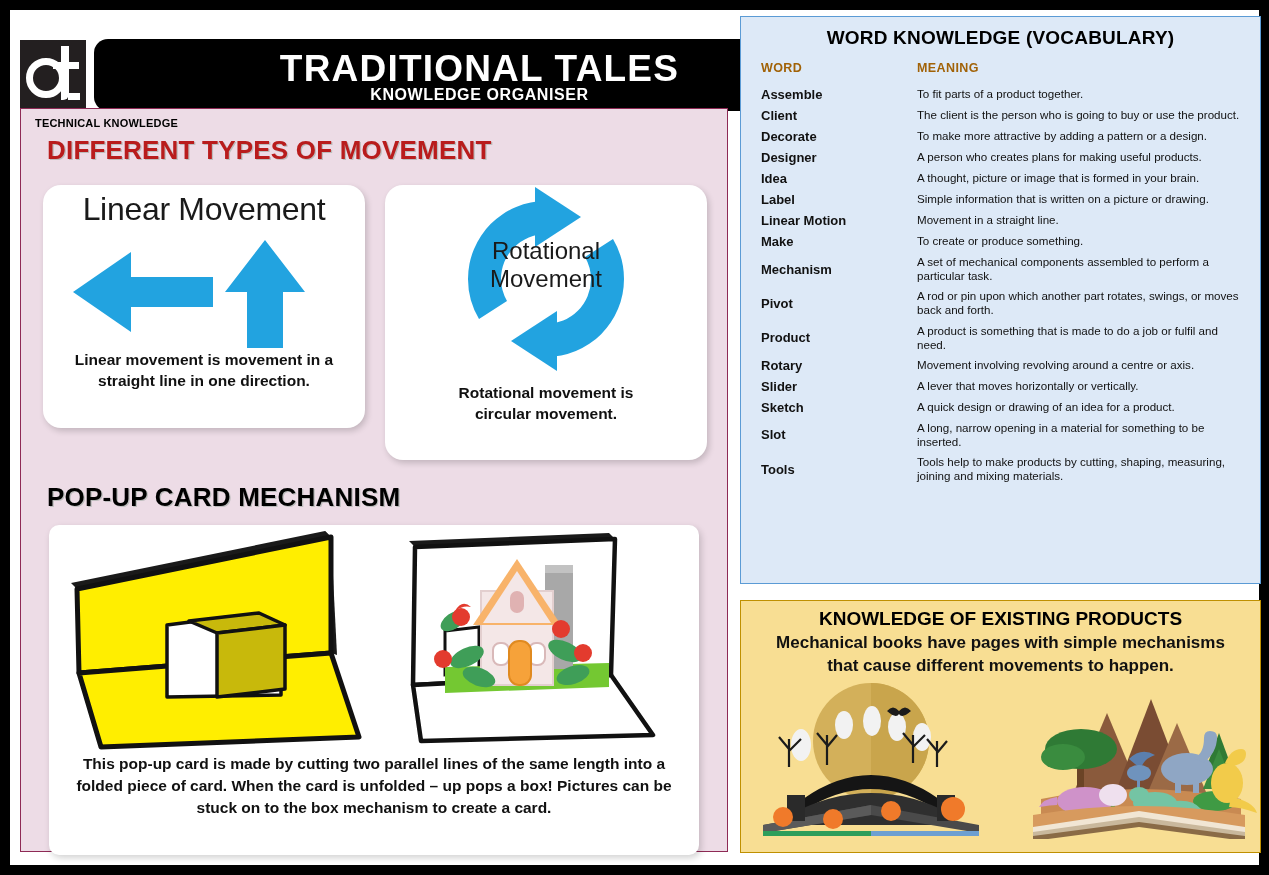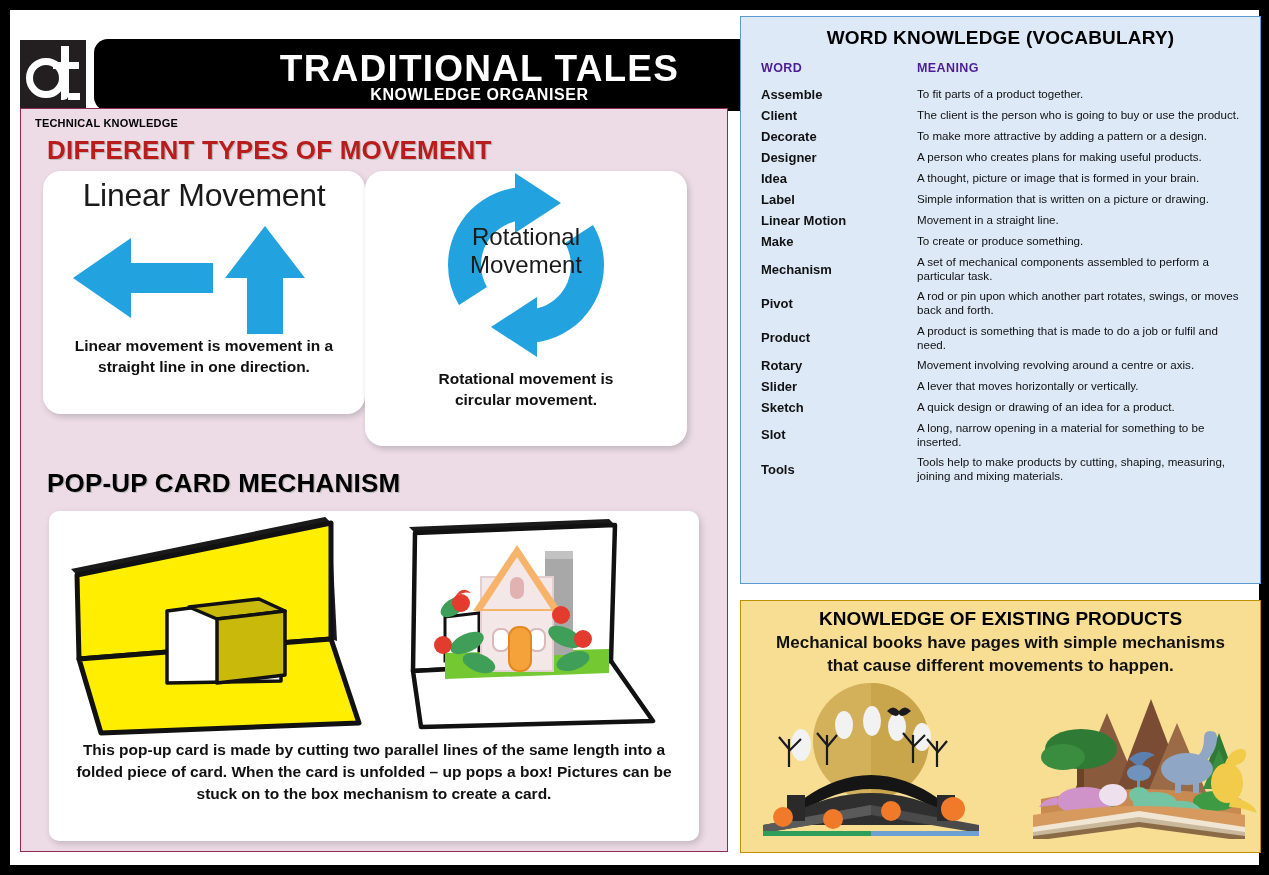--- a/index.html
+++ b/index.html
@@ -92,22 +92,22 @@
   }
   .section-heading {
     font-size: 26px; font-weight: bold;
     letter-spacing: 0.2px;
     margin: 6px 0 0 26px;
     text-transform: uppercase;
     color: #b91c1c;
     text-shadow: 1.2px 1.2px 0 #bdbdbd;
   }
   .movement-row {
-    display: flex; gap: 0;
-    margin: 5px 16px 0 22px;
+    display: flex; gap: 20px;
+    margin: 19px 16px 0 22px;
   }
   .white-card {
     background: #ffffff;
     border-radius: 18px;
     box-shadow: 2px 3px 6px rgba(0,0,0,0.18);
     position: relative;
   }
   .card-linear { width: 322px; height: 243px; }
   .card-rot    { width: 322px; height: 275px; }
 
@@ -178,21 +178,21 @@
     letter-spacing: 0.2px;
     margin: 4px 0 10px 0;
     color: #000;
   }
   table.vocab { width: 100%; border-collapse: collapse; }
   table.vocab th {
     text-align: left;
     font-size: 12.5px; font-weight: bold;
     letter-spacing: 0.4px;
     padding: 2px 0 9px 0;
-    color: #4c1d95;
+    color: #a16207;
   }
   table.vocab th.w { width: 168px; padding-left: 12px; }
   table.vocab td {
     vertical-align: middle;
     padding: 3px 0 3px 0;
     color: #111;
   }
   table.vocab td.word {
     font-size: 13px; font-weight: bold;
     padding-left: 12px; white-space: nowrap;

